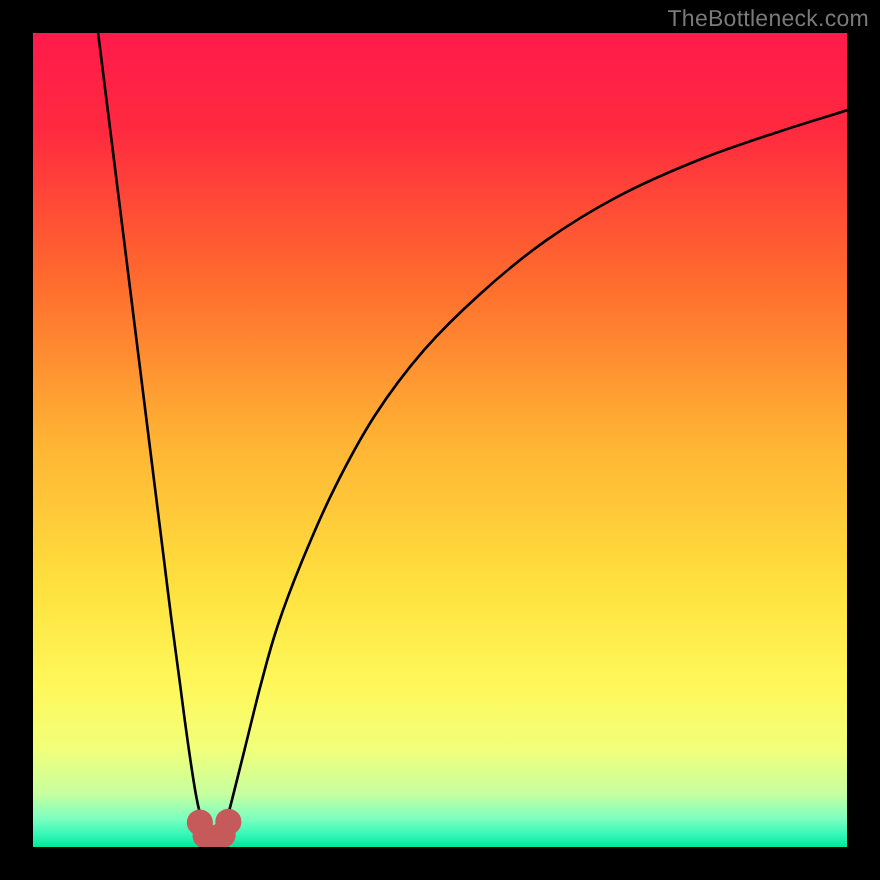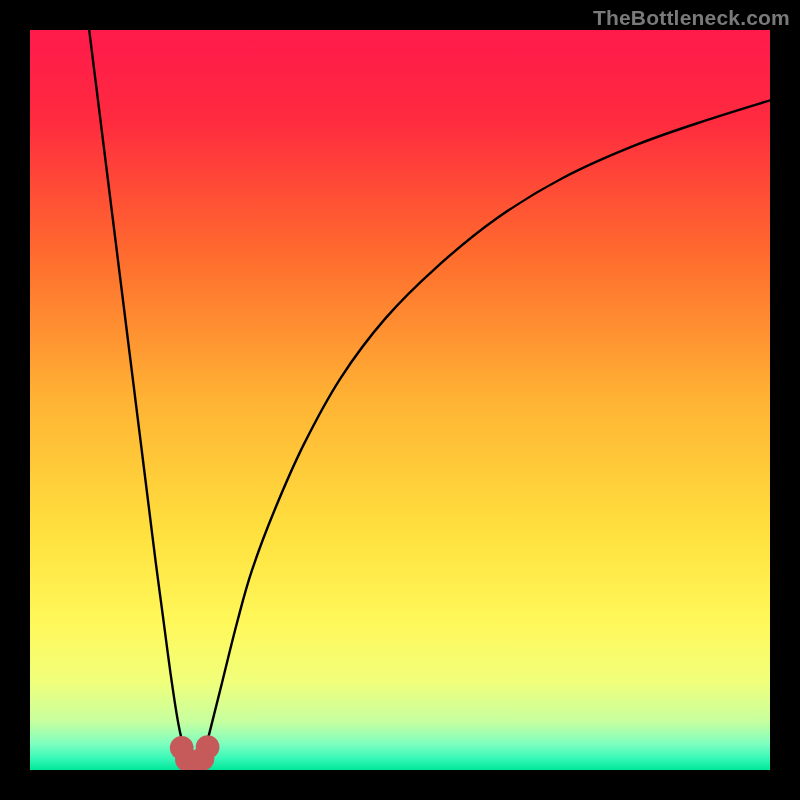--- a/index.html
+++ b/index.html
@@ -24,21 +24,21 @@
     width: 740px;
     height: 740px;
     overflow: hidden;
   }
   .watermark {
     position: absolute;
     top: 6px;
     right: 10px;
     color: #7a7a7a;
     font-size: 21px;
-    font-weight: 700;
+    font-weight: 400;
     letter-spacing: 0.2px;
     user-select: none;
   }
   svg { display: block; }
 </style>
 </head>
 <body>
 
 <div class="frame">
 

